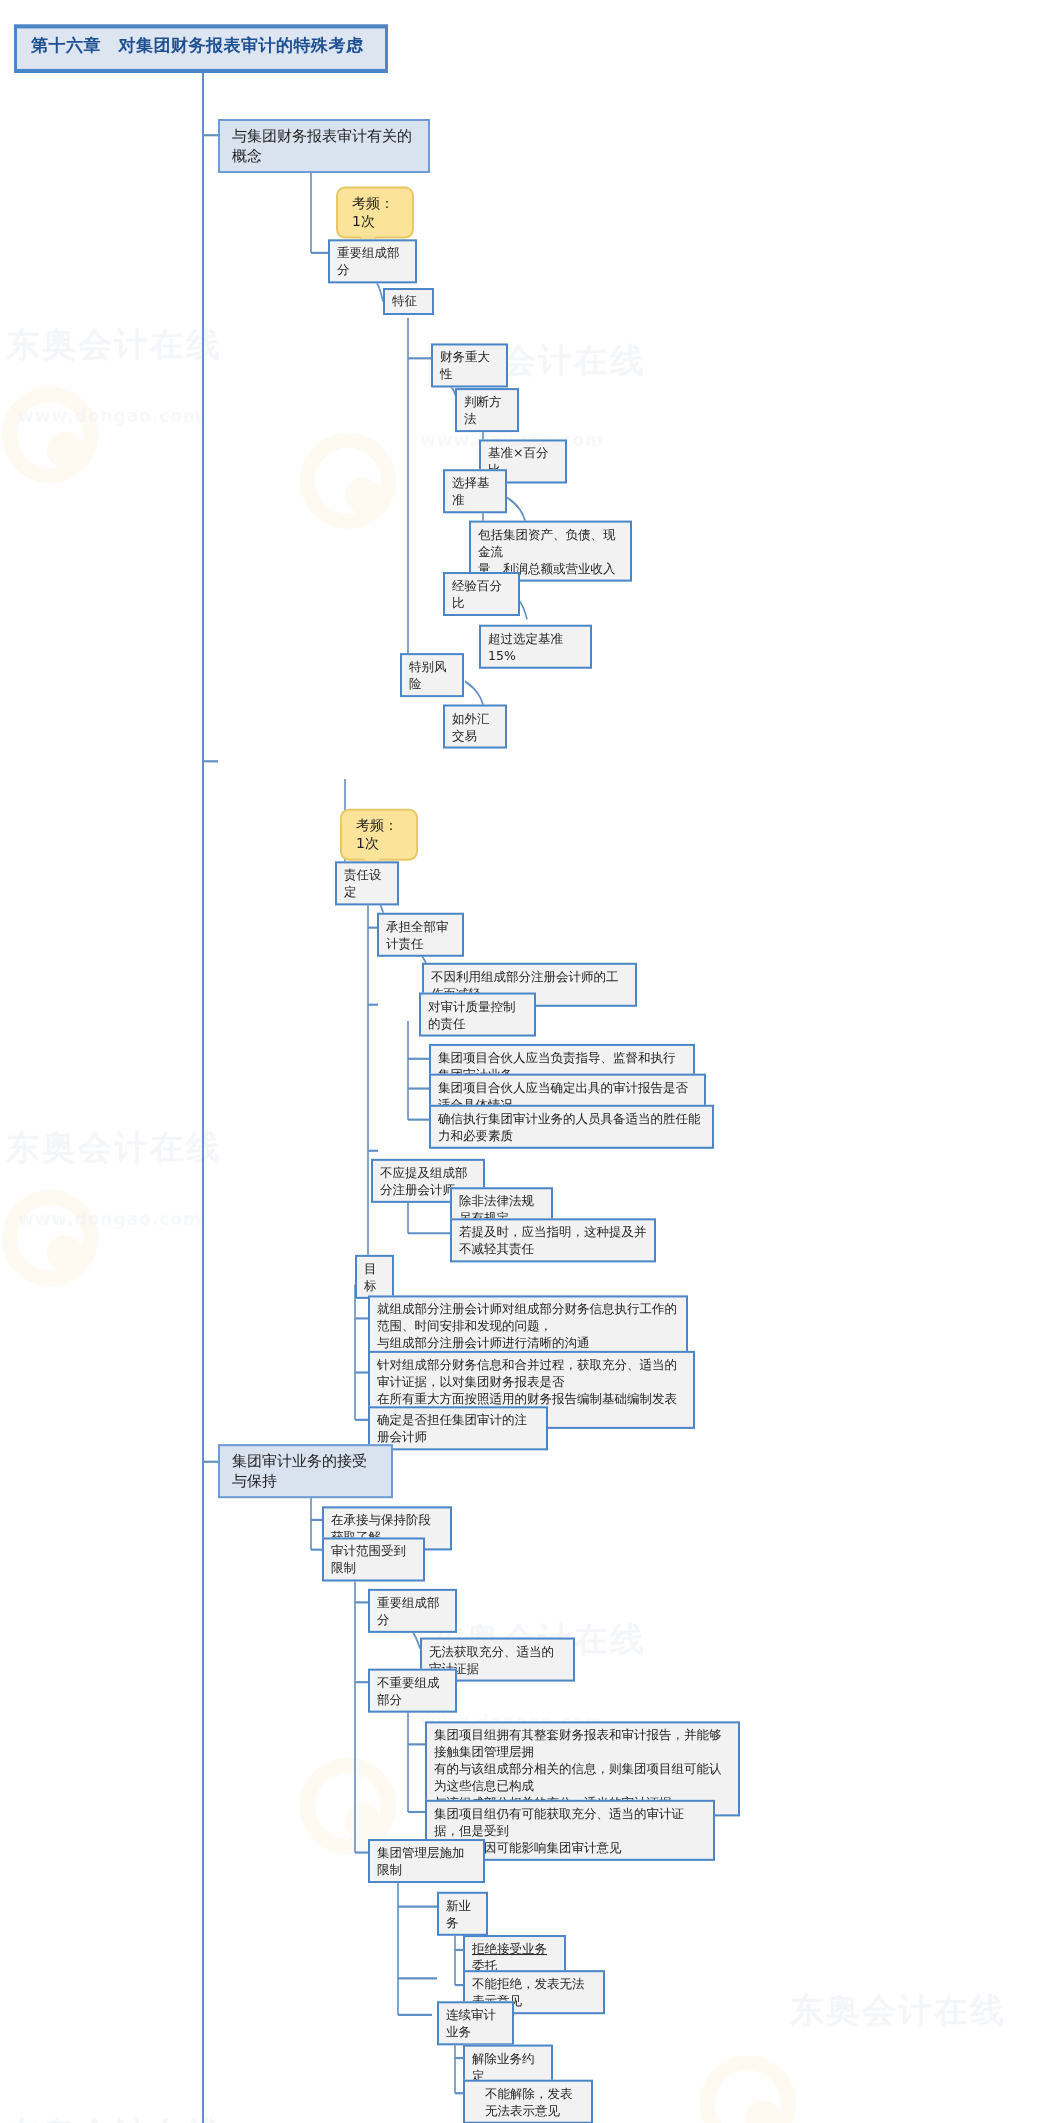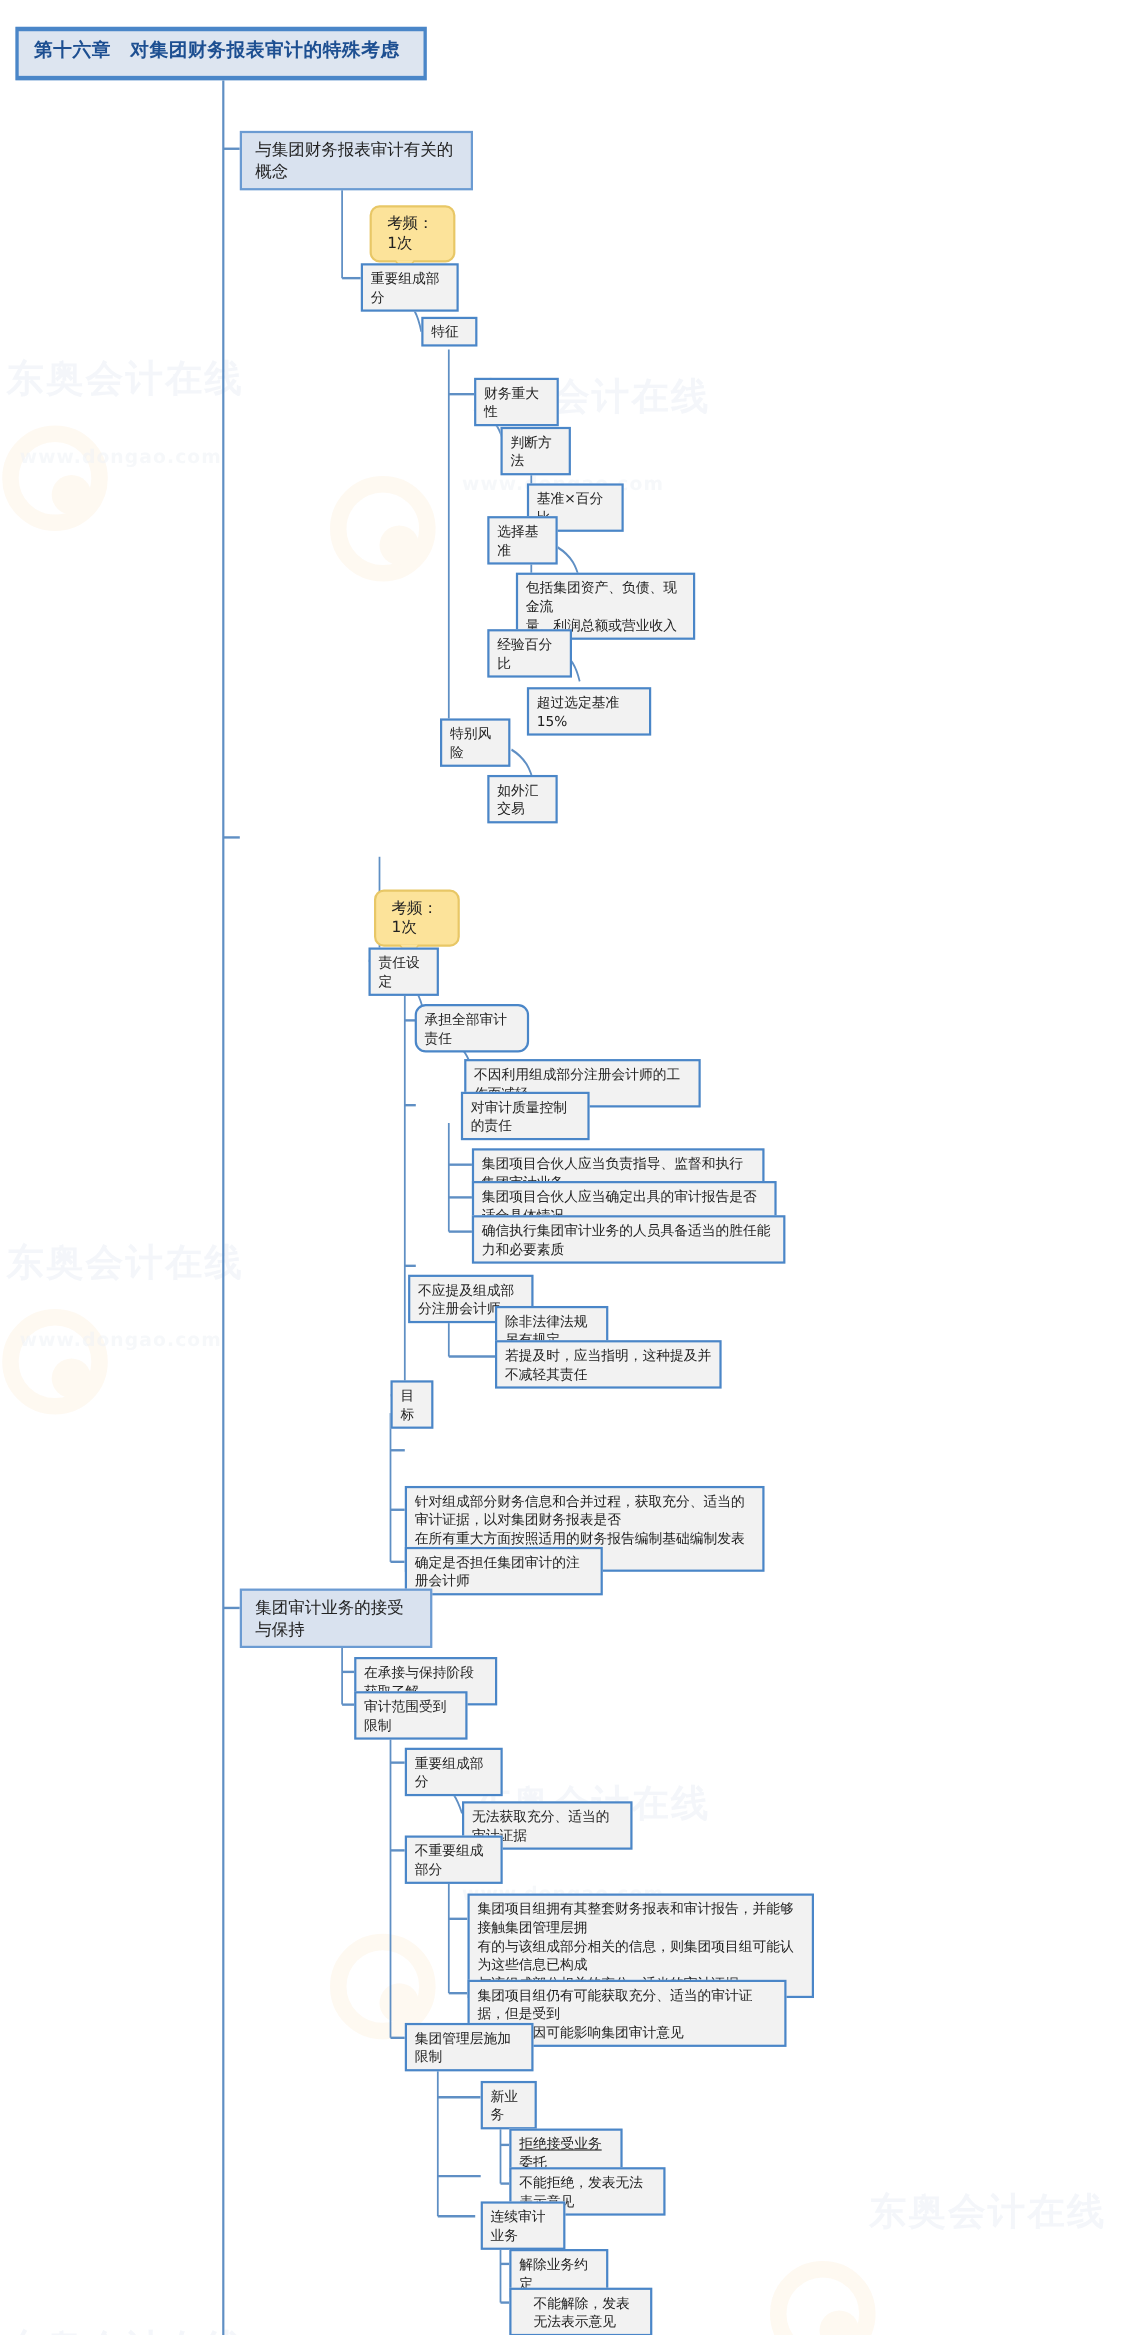--- a/index.html
+++ b/index.html
@@ -196,40 +196,42 @@
 
   <div class="node" style="left: 400px; top: 483px; width: 64px; transform-origin: 0px 0px; transform: scaleY(0.73952); height: auto;">特别风险</div>
 
   <div class="node" style="left: 443px; top: 521px; width: 64px; transform-origin: 0px 0px; transform: scaleY(0.73952); height: auto;">如外汇交易</div>
 
 
   <div class="callout" style="left: 340px; top: 598px; width: 78px; transform-origin: 0px 0px; transform: scaleY(0.73952); height: auto;">考频：1次</div>
 
   <div class="node" style="left: 335px; top: 637px; width: 64px; transform-origin: 0px 0px; transform: scaleY(0.73952); height: auto;">责任设定</div>
 
-  <div class="node" style="left: 377px; top: 675px; width: 104px; transform-origin: 0px 0px; transform: scaleY(0.73952); height: auto; border-radius: 10px;">承担全部审计责任</div>
+  <div class="node" style="left: 377px; top: 675px; width: 87px; transform-origin: 0px 0px; transform: scaleY(0.73952); height: auto;">承担全部审计责任</div>
 
   <div class="node" style="left: 422px; top: 712px; width: 215px; transform-origin: 0px 0px; transform: scaleY(0.73952); height: auto;">不因利用组成部分注册会计师的工作而减轻</div>
 
   <div class="node" style="left: 371px; top: 734px; width: 117px; transform-origin: 0px 0px; transform: scaleY(0.73952); height: auto; margin-left: 48px;">对审计质量控制的责任</div>
 
   <div class="node" style="left: 429px; top: 772px; width: 266px; transform-origin: 0px 0px; transform: scaleY(0.73952); height: auto;">集团项目合伙人应当负责指导、监督和执行集团审计业务</div>
 
   <div class="node" style="left: 429px; top: 794px; width: 277px; transform-origin: 0px 0px; transform: scaleY(0.73952); height: auto;">集团项目合伙人应当确定出具的审计报告是否适合具体情况</div>
 
   <div class="node" style="left: 429px; top: 817px; width: 285px; transform-origin: 0px 0px; transform: scaleY(0.73952); height: auto;">确信执行集团审计业务的人员具备适当的胜任能力和必要素质</div>
 
   <div class="node" style="left: 371px; top: 841px; width: 114px; transform-origin: 0px 0px; transform: scaleY(0.73952); height: auto; margin-top: 16px;">不应提及组成部分注册会计师</div>
 
   <div class="node" style="left: 450px; top: 878px; width: 103px; transform-origin: 0px 0px; transform: scaleY(0.73952); height: auto;">除非法律法规另有规定</div>
 
   <div class="node" style="left: 450px; top: 901px; width: 206px; transform-origin: 0px 0px; transform: scaleY(0.73952); height: auto;">若提及时，应当指明，这种提及并不减轻其责任</div>
 
   <div class="node" style="left: 355px; top: 928px; width: 39px; transform-origin: 0px 0px; transform: scaleY(0.73952); height: auto;">目标</div>
 
+  <div class="node wide" style="left: 368px; top: 958px; width: 320px; transform-origin: 0px 0px; transform: scaleY(0.73952); height: auto;">就组成部分注册会计师对组成部分财务信息执行工作的范围、时间安排和发现的问题，
+与组成部分注册会计师进行清晰的沟通</div>
 
   <div class="node wide" style="left: 368px; top: 999px; width: 327px; transform-origin: 0px 0px; transform: scaleY(0.73952); height: auto;">针对组成部分财务信息和合并过程，获取充分、适当的审计证据，以对集团财务报表是否
 在所有重大方面按照适用的财务报告编制基础编制发表审计意见</div>
 
   <div class="node" style="left: 368px; top: 1040px; width: 180px; transform-origin: 0px 0px; transform: scaleY(0.73952); height: auto;">确定是否担任集团审计的注册会计师</div>
 
   <div class="node lvl1" style="left: 218px; top: 1068px; width: 175px; transform-origin: 0px 0px; transform: scaleY(0.73952); height: auto;">集团审计业务的接受与保持</div>
 
   <div class="node" style="left: 322px; top: 1114px; width: 130px; transform-origin: 0px 0px; transform: scaleY(0.73952); height: auto;">在承接与保持阶段获取了解</div>
 

